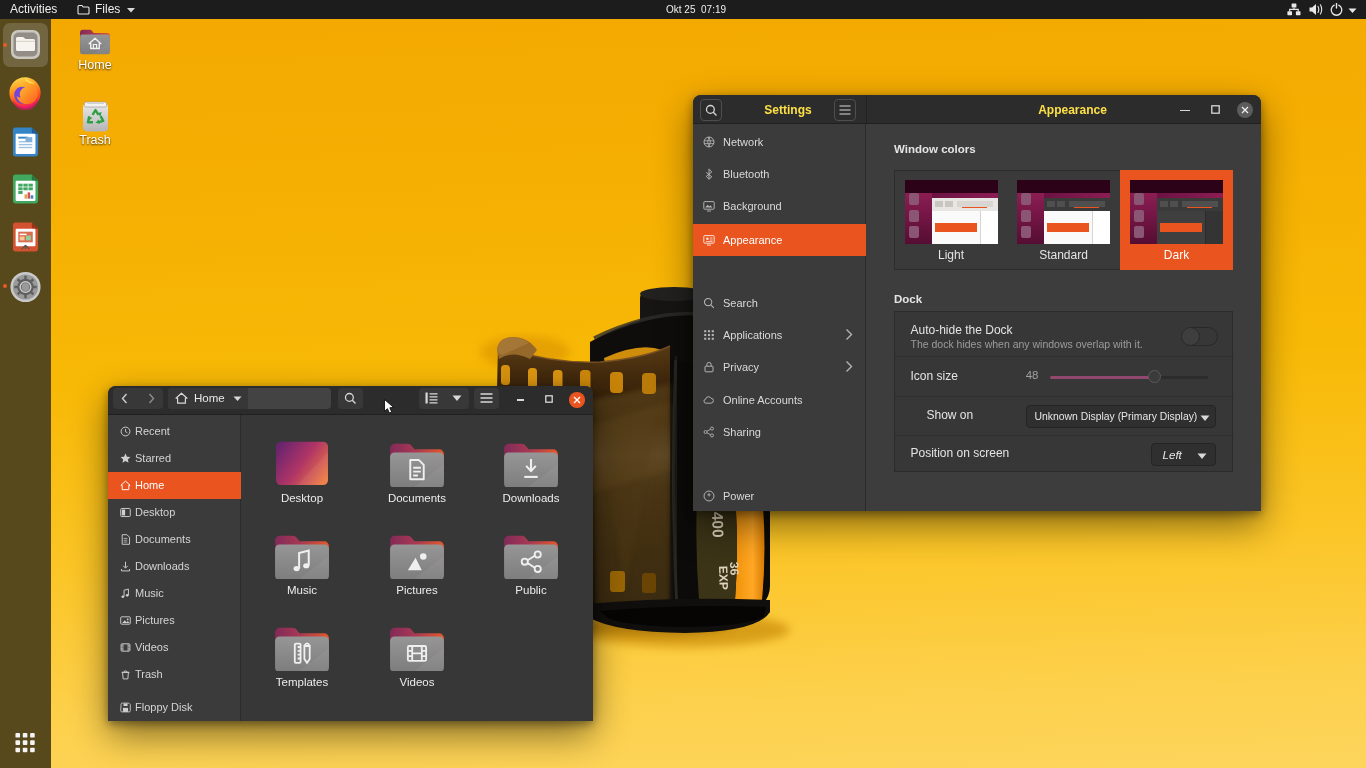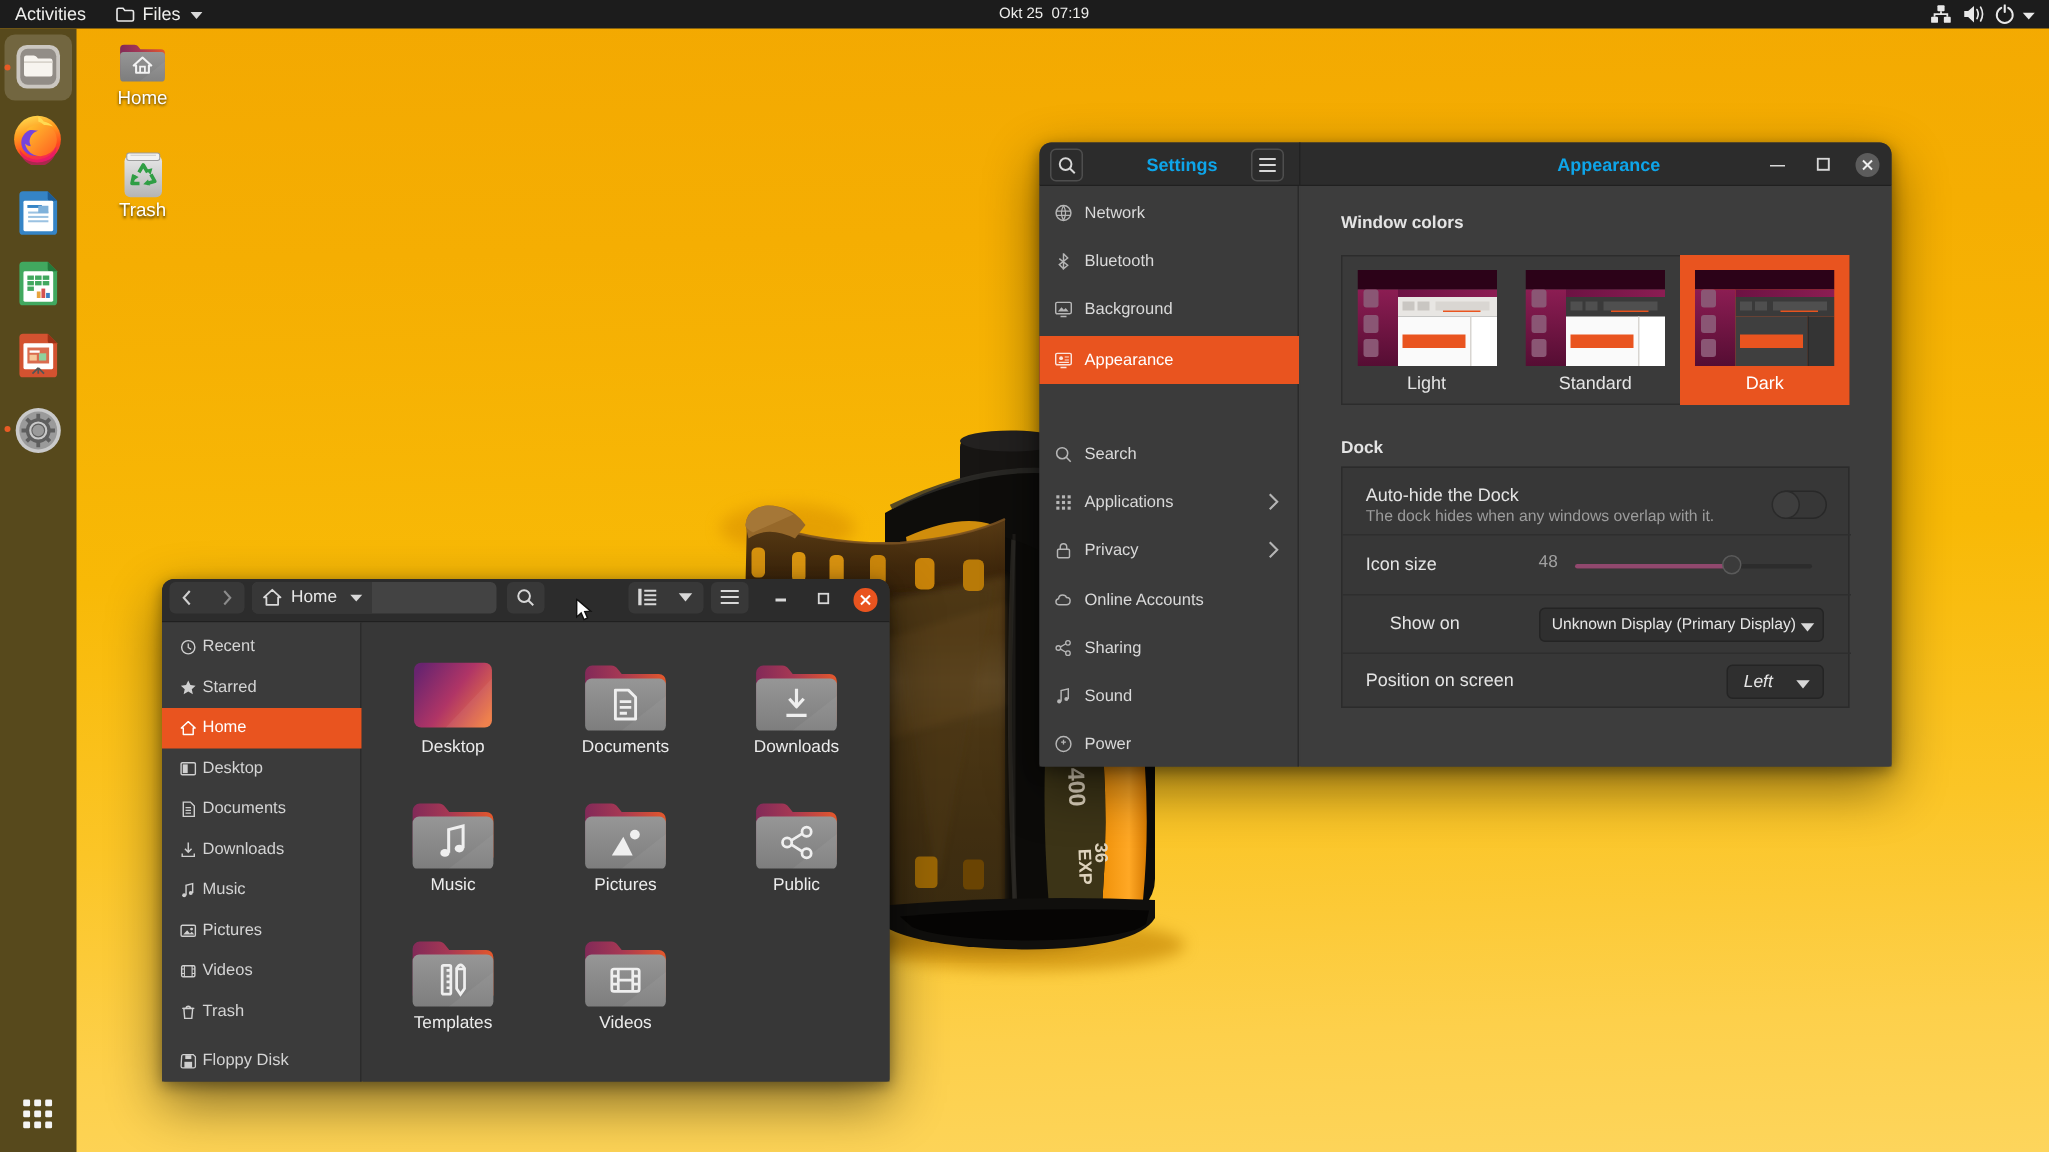--- a/index.html
+++ b/index.html
@@ -20,21 +20,21 @@
 .dockdot { position:absolute; width:4px; height:4px; border-radius:50%; background:#e95b25; left:3px; }
 
 
 .desklabel { position:absolute; color:#fff; font-size:12.5px; text-align:center; width:70px;
   text-shadow:0 1px 2px rgba(0,0,0,0.8); }
 
 
 .window { position:absolute; box-shadow:0 14px 36px rgba(0,0,0,0.48), 0 3px 10px rgba(0,0,0,0.38); border-radius:8px 8px 2px 2px; }
 .headerbar { position:absolute; left:0; top:0; right:0; height:29px; background:#2c2c2c; border-bottom:1px solid #202020; border-radius:8px 8px 0 0; }
 .hbtn { position:absolute; background:#383838; border-radius:4px; }
-.wtitle { color:#0ea5e9; font-weight:bold; font-size:12px;padding-left:17px; }
+.wtitle { color:#fde047; font-weight:bold; font-size:12px;padding-left:17px; }
 
 
 #fwin { left:108px; top:386px; width:485px; height:335px; background:#373737; }
 #fside { position:absolute; left:0; top:29px; width:133px; bottom:0; background:#3b3b3b; border-right:1px solid #2b2b2b; }
 .fsrow { position:absolute; left:0; width:133px; height:27px; color:#d4d4d4; font-size:11px; }
 .fsrow .ic { position:absolute; left:12px; top:8px; width:11px; height:11px; }
 .fsrow .tx { position:absolute; left:27px; top:7px; }
 .folderlabel { position:absolute; width:100px; text-align:center; color:#ececec; font-size:11.5px; }
 
 
@@ -632,28 +632,20 @@
     <div class="ssrow" style="top:292px;">
         <svg class="ic" viewBox="0 0 15 15">
           <g stroke="#ccc" stroke-width="1.1" fill="none">
             <circle cx="3.2" cy="7.5" r="1.9"></circle>
             <circle cx="11.2" cy="3.2" r="1.9"></circle>
             <circle cx="11.2" cy="11.8" r="1.9"></circle>
             <path d="M5 6.6 L9.5 4 M5 8.4 L9.5 11"></path>
           </g>
         </svg>
         <span class="tx">Sharing</span>
-      </div>
-    <div class="ssrow" style="top:324px;">
-        <svg class="ic" viewBox="0 0 15 15">
-          <path d="M5.5 12 V3 l6-1.5 V10" stroke="#ccc" stroke-width="1.2" fill="none"></path>
-          <circle cx="3.9" cy="12" r="1.7" fill="#ccc"></circle>
-          <circle cx="9.9" cy="10" r="1.7" fill="#ccc"></circle>
-        </svg>
-        <span class="tx">Sound</span>
       </div>
     <div class="ssrow" style="top:356px;">
         <svg class="ic" viewBox="0 0 15 15">
           <circle cx="7.5" cy="7.5" r="6.2" fill="none" stroke="#ccc" stroke-width="1.2"></circle>
           <path d="M7.5 4 v4 M5.5 6 h4" stroke="#ccc" stroke-width="1.1"></path>
         </svg>
         <span class="tx">Power</span>
       </div>
   </div>
   <div id="scontent" class="abs" style="left:174px;top:29px;right:0;bottom:0;background:#3d3d3d;">

